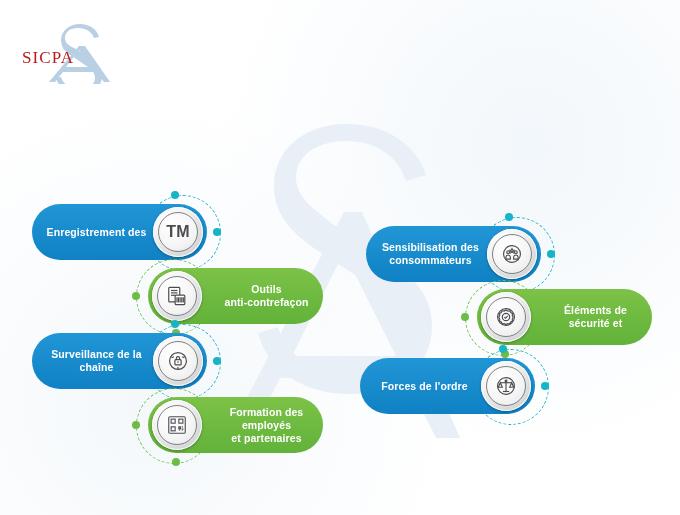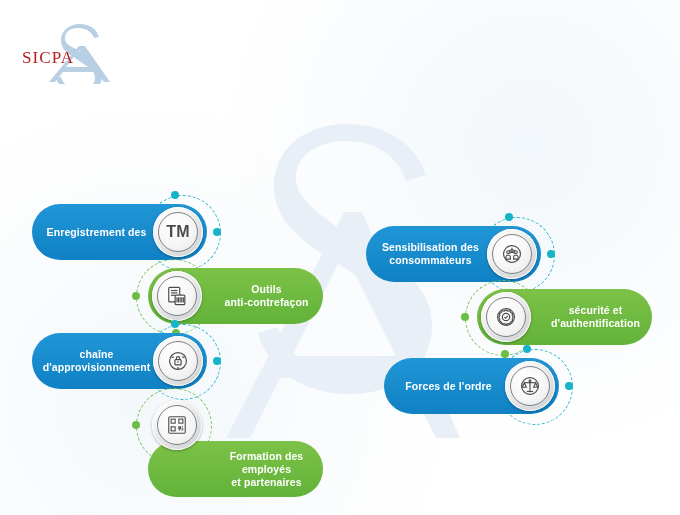--- a/index.html
+++ b/index.html
@@ -150,43 +150,43 @@
             </div>
           </div>
         </div>
       </div>
       <div style="position: absolute; left: 32px; top: 333px; width: 175px; height: 56px;">
         <div class="orbit" style="left: 113px; border-color: rgb(23, 179, 198);"></div>
         <div class="dot teal" style="left: 139px; top: -13px;"></div>
         <div class="dot teal" style="left: 181px; top: 24px;"></div>
         <div class="pill blue icon-right" style="left: 0px; top: 0px; width: 175px;">
           <div class="txt">
+            <div>Surveillance de la</div>
             <div>chaîne</div>
-            <div>d'approvisionnement</div>
           </div>
         </div>
         <div class="disc" style="left: 121px;">
           <div class="ring">
             <div class="glyph">
               <svg width="22" height="22" viewBox="0 0 24 24" fill="none" stroke="#4a4c50" stroke-width="1.3">
       <circle cx="12" cy="12" r="9.2"></circle>
       <rect x="8.6" y="10.6" width="6.8" height="5.6" rx="1"></rect>
       <path d="M10.2 10.6 V9.1 a1.8 1.8 0 0 1 3.6 0 v1.5"></path>
       <circle cx="12" cy="13.2" r="0.85" fill="#4a4c50" stroke="none"></circle>
       <path d="M5 8.5 l2.6 -1.2 M19 8.5 l-2.6 -1.2 M12 21.2 v-2.6"></path>
     </svg>
             </div>
           </div>
         </div>
       </div>
       <div style="position: absolute; left: 148px; top: 397px; width: 175px; height: 56px;">
         <div class="orbit" style="left: -12px; border-color: rgb(108, 189, 69);"></div>
         <div class="dot green" style="left: -16px; top: 24px;"></div>
         <div class="dot green" style="left: 24px; top: 61px;"></div>
-        <div class="pill green icon-left" style="left: 0px; top: 0px; width: 175px; margin-top: 44px;">
+        <div class="pill green icon-left" style="left: 0px; top: 0px; width: 175px;">
           <div class="txt">
             <div>Formation des</div>
             <div>employés</div>
             <div>et partenaires</div>
           </div>
         </div>
         <div class="disc" style="left: 4px;">
           <div class="ring">
             <div class="glyph">
               <svg width="22" height="22" viewBox="0 0 24 24" fill="none" stroke="#4a4c50" stroke-width="1.2">
@@ -224,38 +224,38 @@
             </div>
           </div>
         </div>
       </div>
       <div style="position: absolute; left: 477px; top: 289px; width: 175px; height: 56px;">
         <div class="orbit" style="left: -12px; border-color: rgb(108, 189, 69);"></div>
         <div class="dot green" style="left: -16px; top: 24px;"></div>
         <div class="dot green" style="left: 24px; top: 61px;"></div>
         <div class="pill green icon-left" style="left: 0px; top: 0px; width: 175px;">
           <div class="txt">
+            <div>Éléments de</div>
             <div>sécurité et</div>
-            <div>d'authentification</div>
           </div>
         </div>
         <div class="disc" style="left: 4px;">
           <div class="ring">
             <div class="glyph">
               <svg width="22" height="22" viewBox="0 0 24 24" fill="none" stroke="#4a4c50" stroke-width="1.25">
       <circle cx="12" cy="12" r="9.2"></circle>
       <path d="M12 4.4 l1.9 1.1 2.2-.3 1.1 1.9 1.9 1.1 -.3 2.2 1.1 1.9 -1.1 1.9 .3 2.2 -1.9 1.1 -1.1 1.9 -2.2-.3 -1.9 1.1 -1.9-1.1 -2.2 .3 -1.1-1.9 -1.9-1.1 .3-2.2 -1.1-1.9 1.1-1.9 -.3-2.2 1.9-1.1 1.1-1.9 2.2 .3z"></path>
       <circle cx="12" cy="12" r="4"></circle>
       <path d="M10.2 12.1 l1.3 1.3 2.4-2.6"></path>
     </svg>
             </div>
           </div>
         </div>
       </div>
-      <div style="position: absolute; left: 384px; top: 358px; width: 175px; height: 56px;">
+      <div style="position: absolute; left: 360px; top: 358px; width: 175px; height: 56px;">
         <div class="orbit" style="left: 113px; border-color: rgb(23, 179, 198);"></div>
         <div class="dot teal" style="left: 139px; top: -13px;"></div>
         <div class="dot teal" style="left: 181px; top: 24px;"></div>
         <div class="pill blue icon-right" style="left: 0px; top: 0px; width: 175px;">
           <div class="txt">
             <div>Forces de l'ordre</div>
           </div>
         </div>
         <div class="disc" style="left: 121px;">
           <div class="ring">

